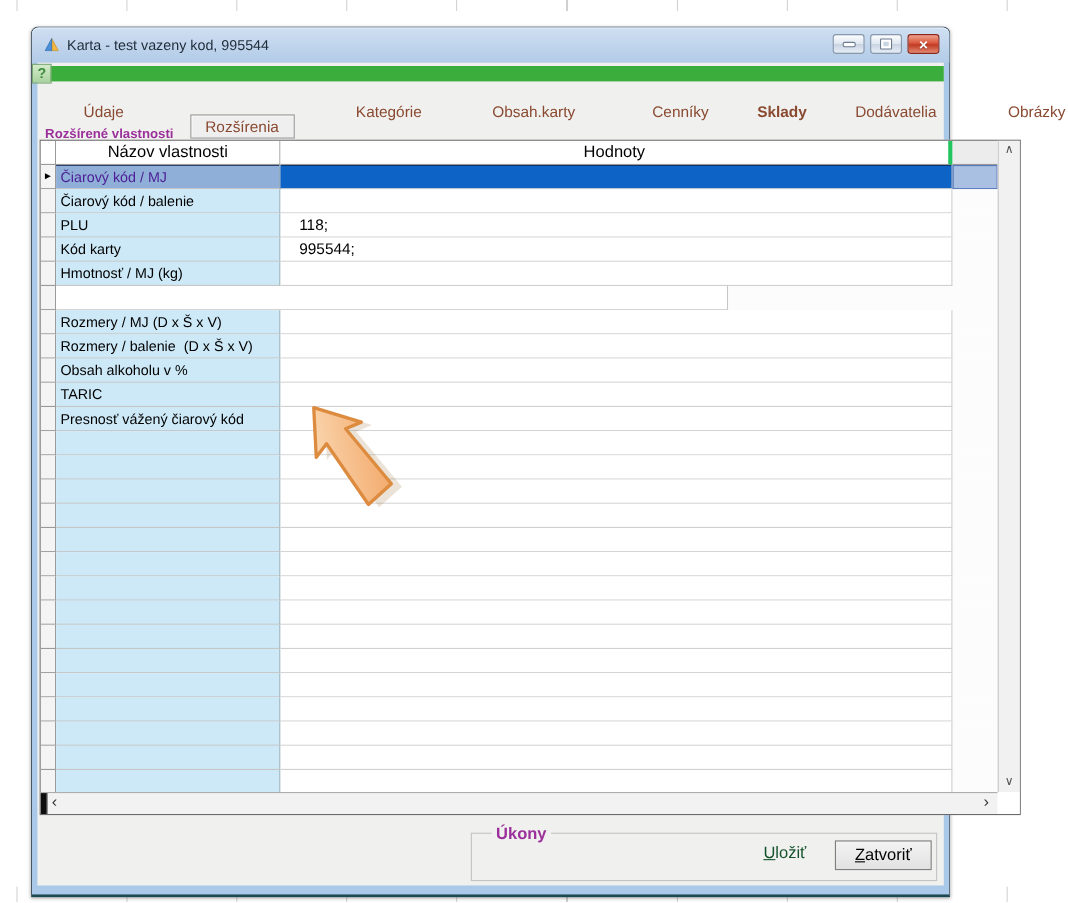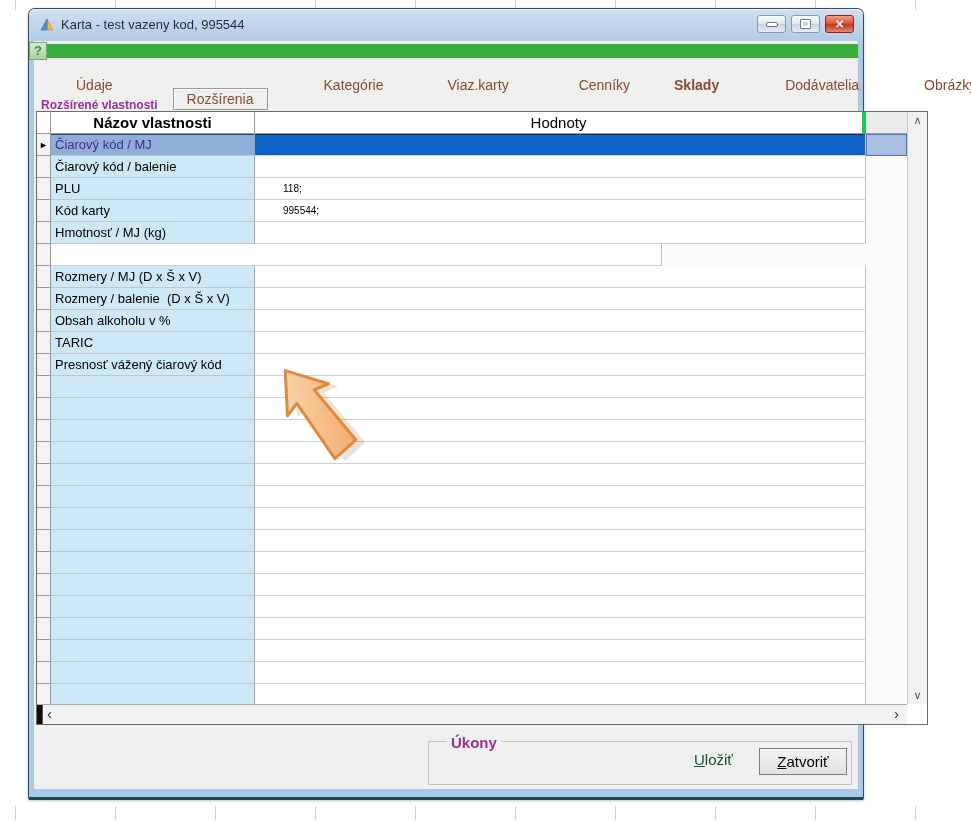--- a/index.html
+++ b/index.html
@@ -9,21 +9,21 @@
   .page { position:relative; width:971px; height:821px; }
 
   
   .ticks { position:absolute; left:0; right:0; height:10px;
            background:repeating-linear-gradient(to right,#cfcfcf 0 1px,transparent 1px 100px);
            background-position:15px 0; }
   .ticks.top { top:0; }
   .ticks.bottom { top:806px; height:14px; }
 
   
-  .win { position:absolute; left:28px; top:8px; width:836px; height:792px;
+  .win { position:absolute; left:28px; top:24px; width:836px; height:792px;
          background:#aac8e8; border:1px solid #3a4a55; border-bottom:3px solid #1d4a52;
          border-radius:7px 7px 2px 2px; box-shadow:0 1px 3px rgba(0,0,0,.25); }
 
   .titlebar { position:absolute; left:0; top:0; right:0; height:32px;
               background:linear-gradient(#cfdff2,#b2cbe7);
               border-radius:6px 6px 0 0; box-shadow:inset 0 1px 0 #e9f2fb; }
   .app-icon { position:absolute; left:10px; top:8px; width:16px; height:16px; }
   .title-text { position:absolute; left:32px; top:8px; font-size:13px; color:#1f2c3a; }
 
   .winbtns { position:absolute; right:9px; top:6px; display:flex; }
@@ -53,21 +53,21 @@
   .tabs { position:absolute; left:0; right:0; top:33px; height:22px;
           display:flex; align-items:center;gap:44px; }
   .tab { color:#8a4a32; font-size:14px; white-space:nowrap; cursor:default; }
   .tab.t-udaje { margin-left:42px; }
   .tab.t-rozsirenia { margin-left:16px; border:1px solid #9b9b9b; background:#efefef;
           padding:2px 13px; box-shadow:inset 1px 1px 0 #fdfdfd;margin-top:28px; }
   .tab.t-kategorie { margin-left:12px; }
   .tab.t-viazkarty { margin-left:20px; }
   .tab.t-cenniky { margin-left:26px; }
   .tab.t-sklady { margin-left:auto;font-weight:bold; }
-  .tab.t-dodavatelia { margin-left:22px; }
+  .tab.t-dodavatelia { }
   .tab.t-obrazky { margin-left:21px; margin-right:90px; }
 
   .section-label { position:absolute; left:7px; top:57px; font-size:12px; font-weight:bold;
           color:#9b309b; }
 
   
   .grid { position:absolute; left:2px; top:70px; width:892px; height:614px;
           border:1px solid #6b6b6b; background:#ffffff; }
   .rows-area { position:absolute; left:0; top:0; right:20px; bottom:20px; overflow:hidden; }
 
@@ -78,22 +78,22 @@
   .hc.c-val { border-right:4px solid #22c55e; }
   .hc.c-extra { background:#ececec; }
 
   .c-sel   { width:14px; flex:0 0 14px; background:#f4f4f4;
              border-right:1px solid #9a9a9a; border-bottom:1px solid #9a9a9a;
              text-align:center; }
   .c-name  { width:204px; flex:0 0 204px; background:#cde9f7; color:#000;
              font-size:13px; line-height:21px; padding-left:4px; white-space:pre;
              border-right:1px solid #9aa8b0; border-bottom:1px solid #c6c6c6;
              overflow:hidden; }
-  .c-val   { width:611px; flex:0 0 611px; background:#ffffff; font-size:10px;
-             line-height:21px; padding-left:28px; white-space:pre;
+  .c-val   { width:611px; flex:0 0 611px; background:#ffffff; font-size:14px;
+             line-height:21px; padding-left:17px; white-space:pre;
              border-right:1px solid #c0c0c0; border-bottom:1px solid #d0d0d0;
              overflow:hidden; }
   .c-extra { flex:1 1 auto; background:#fcfcfc; }
 
   .sel-marker { font-size:9px; line-height:21px; color:#000; }
 
   .row.selected .c-name { background:#8fafd8; color:#4c1d95;
              box-shadow:inset 0 1px 0 rgba(10,40,80,.8); }
   .row.selected .c-val  { background:#0d64c6;
              box-shadow:inset 0 1px 0 rgba(10,40,80,.8); }
@@ -166,34 +166,34 @@
 
     <div class="client">
 
       <div class="greenbar"></div>
       <div class="help-btn">?</div>
 
       <div class="tabs">
         <span class="tab t-udaje">Údaje</span>
         <span class="tab t-rozsirenia">Rozšírenia</span>
         <span class="tab t-kategorie">Kategórie</span>
-        <span class="tab t-viazkarty">Viaz.karty</span>
+        <span class="tab t-viazkarty">Obsah.karty</span>
         <span class="tab t-cenniky">Cenníky</span>
         <span class="tab t-sklady">Sklady</span>
         <span class="tab t-dodavatelia">Dodávatelia</span>
         <span class="tab t-obrazky">Obrázky</span>
       </div>
 
       <div class="section-label">Rozšírené vlastnosti</div>
 
       <div class="grid">
         <div class="rows-area" id="tbody">
           <div class="hrow">
             <div class="hc c-sel"></div>
-            <div class="hc c-name" style="text-align:center;white-space:normal;padding-left:0;font-weight:bold;">Názov vlastnosti</div>
+            <div class="hc c-name" style="text-align:center;white-space:normal;padding-left:0;">Názov vlastnosti</div>
             <div class="hc c-val" style="text-align:center;padding-left:0;">Hodnoty</div>
             <div class="hc c-extra"></div>
           </div>
 
           <div class="row selected">
             <div class="c-sel"><span class="sel-marker">►</span></div>
             <div class="c-name">Čiarový kód / MJ</div>
             <div class="c-val"></div>
             <div class="c-extra"></div>
           </div>

